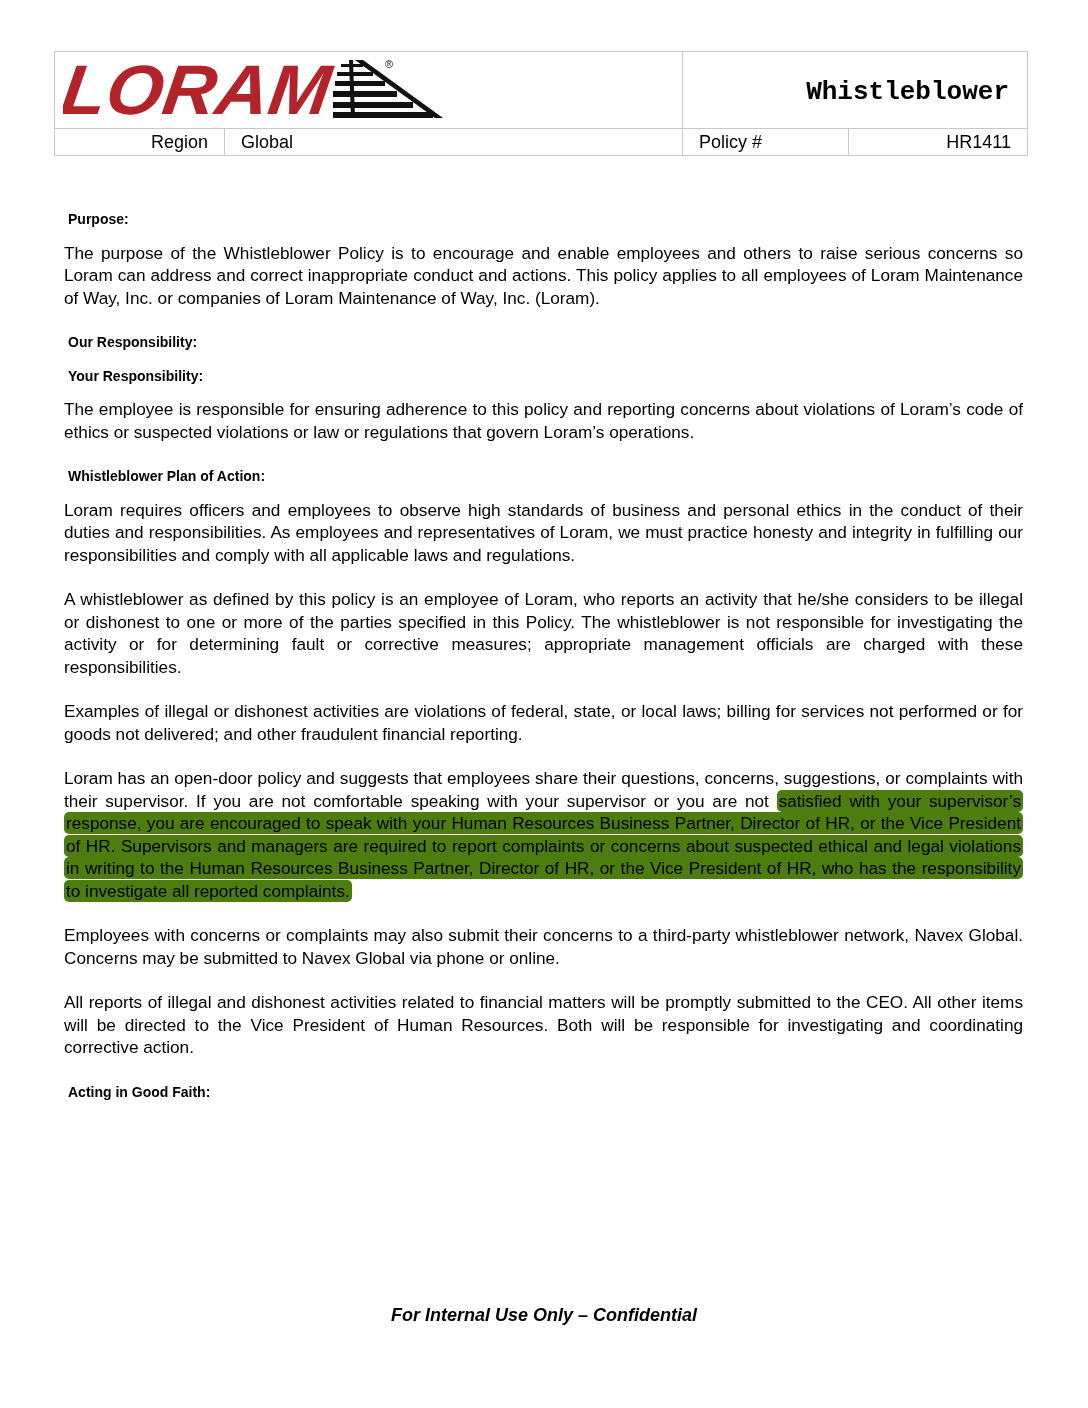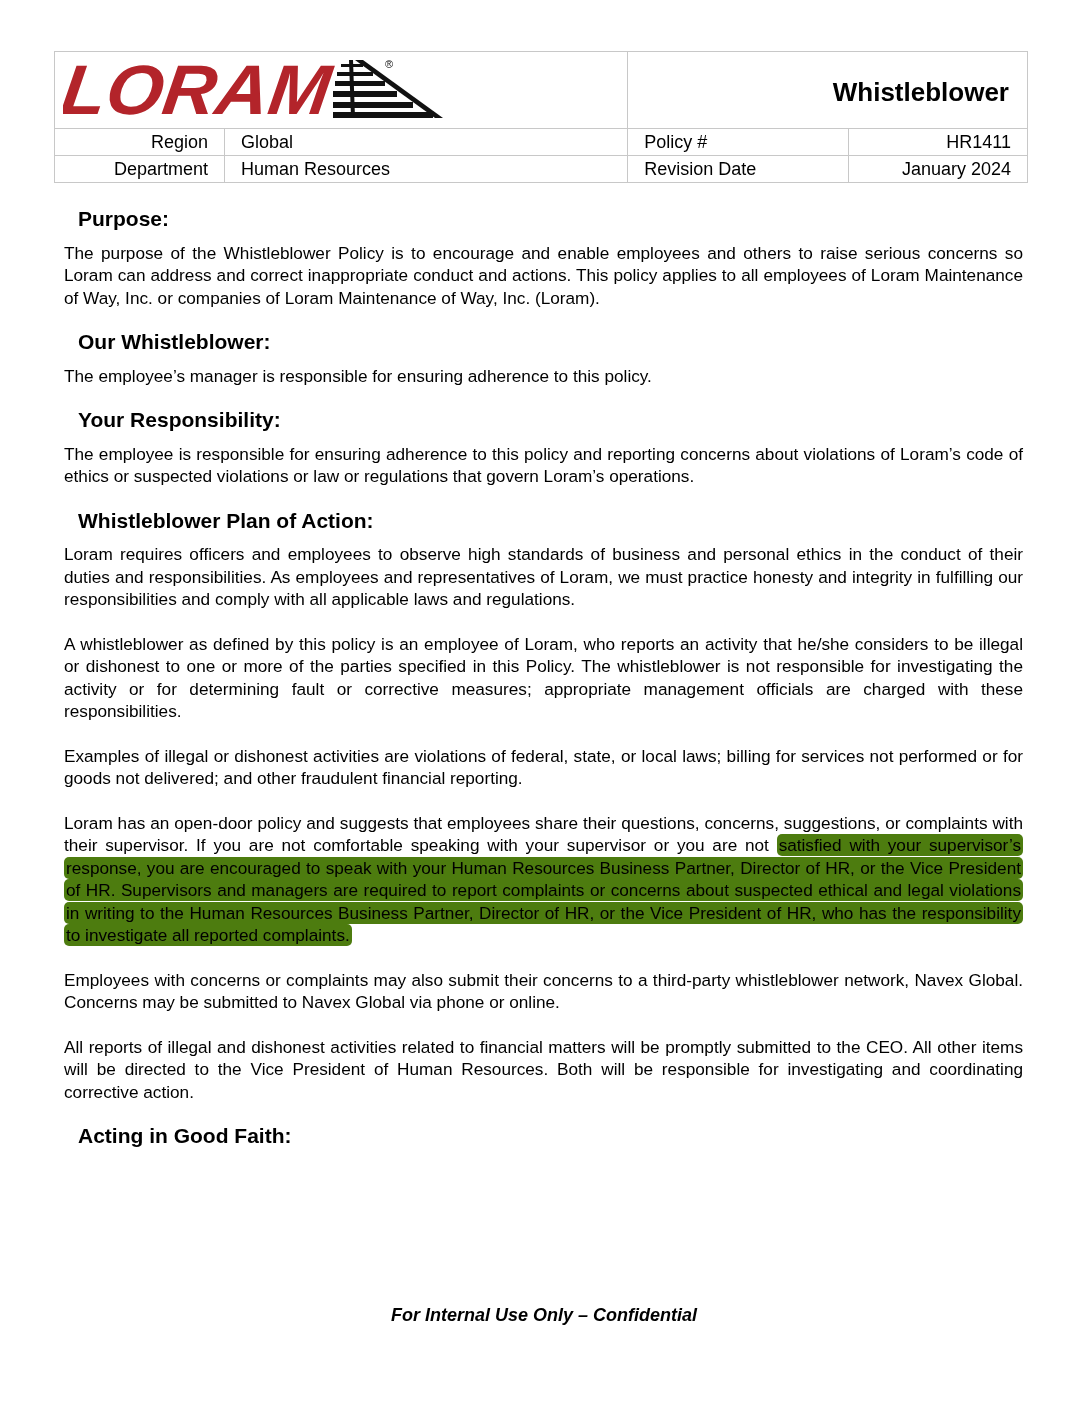--- a/index.html
+++ b/index.html
@@ -6,34 +6,34 @@
   body {
     width: 1088px; height: 1408px; position: relative; overflow: hidden;
     font-family: "Liberation Sans", sans-serif; color: #000;
   }
   .header-table {
     position: absolute; left: 54px; top: 51px; width: 974px;
     border-collapse: collapse; font-size: 18px;
   }
   .header-table td { border: 1.5px solid #c8c8c8; padding: 0 16px; }
   .logo-cell { height: 76px; width: 434px; padding: 0 !important; position: relative; }
-  .title-cell { text-align: right; font-weight: bold; font-size: 26px; vertical-align: middle; padding-right: 18px !important; padding-top: 4px !important; }
+  .title-cell { text-align: right; font-weight: bold; font-size: 26px; vertical-align: middle; padding-right: 18px !important; padding-top: 4px !important; font-family: Liberation Mono, monospace; }
   .meta-row td { height: 26px; margin-top: 34px; }
   .lbl { text-align: right; width: 137px; }
   .val { text-align: left; }
   .lbl2 { text-align: left; }
   .val2 { text-align: right; width: 146px; }
 
   .logo-svg { position: absolute; left: 8px; top: 4px; }
 
   .content {
     position: absolute; left: 64px; top: 208px; width: 959px;
     font-size: 17.2px; line-height: 22.5px;
   }
-  .h { font-weight: bold; font-size: 21px; margin: 0 0 11px 14px; }
+  .h { font-weight: bold; font-size: 14px; margin: 0 0 11px 4px; }
   .p { text-align: justify; margin: 0 0 22px 0; }
   .hl {
     background: #4d7c0f; box-decoration-break: clone; -webkit-box-decoration-break: clone;
     border-radius: 5px; padding: 1px 2px;
   }
   .footer {
     position: absolute; left: 0; top: 1305px; width: 1088px; text-align: center;
     font-weight: bold; font-style: italic; font-size: 18px;
   }
 </style>
@@ -60,38 +60,31 @@
       </svg>
     </td>
     <td class="title-cell" colspan="2">Whistleblower</td>
   </tr>
   <tr class="meta-row">
     <td class="lbl">Region</td>
     <td class="val">Global</td>
     <td class="lbl2">Policy #</td>
     <td class="val2">HR1411</td>
   </tr>
-  <tr class="meta-row">
-    <td class="lbl">Department</td>
-    <td class="val">Human Resources</td>
-    <td class="lbl2">Revision Date</td>
-    <td class="val2">January 2024</td>
-  </tr>
 </tbody>
   </table>
 
 <div class="content">
   <div>
     <div class="h">Purpose:</div>
     <p class="p">The purpose of the Whistleblower Policy is to encourage and enable employees and others to raise serious concerns so Loram can address and correct inappropriate conduct and actions. This policy applies to all employees of Loram Maintenance of Way, Inc. or companies of Loram Maintenance of Way, Inc. (Loram).</p>
   </div>
 
   <div>
-    <div class="h">Our Whistleblower:</div>
-    <p class="p">The employee’s manager is responsible for ensuring adherence to this policy.</p>
+    <div class="h">Our Responsibility:</div>
   </div>
 
   <div>
     <div class="h">Your Responsibility:</div>
     <p class="p">The employee is responsible for ensuring adherence to this policy and reporting concerns about violations of Loram’s code of ethics or suspected violations or law or regulations that govern Loram’s operations.</p>
   </div>
 
   <div>
     <div class="h">Whistleblower Plan of Action:</div>
     <p class="p">Loram requires officers and employees to observe high standards of business and personal ethics in the conduct of their duties and responsibilities. As employees and representatives of Loram, we must practice honesty and integrity in fulfilling our responsibilities and comply with all applicable laws and regulations.</p>

